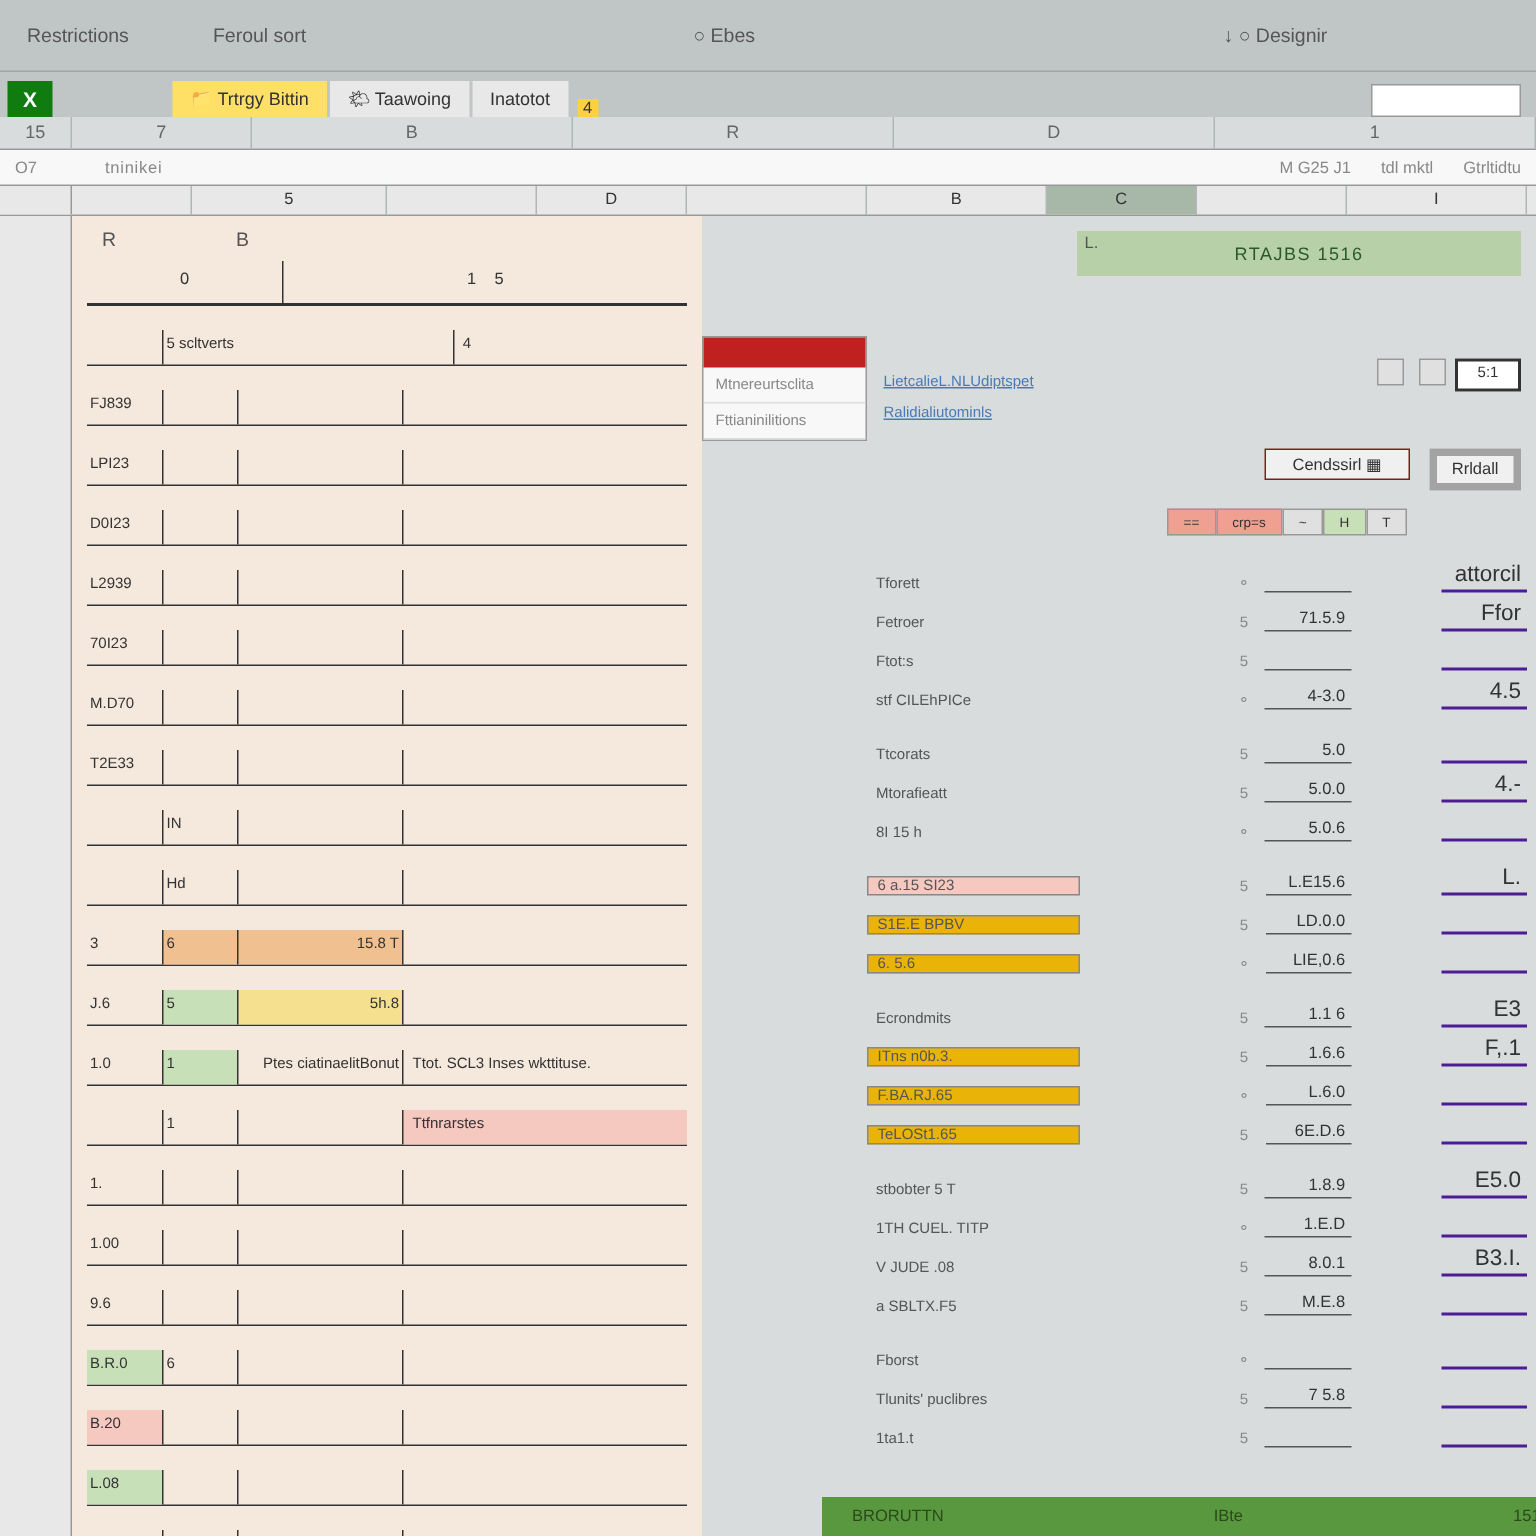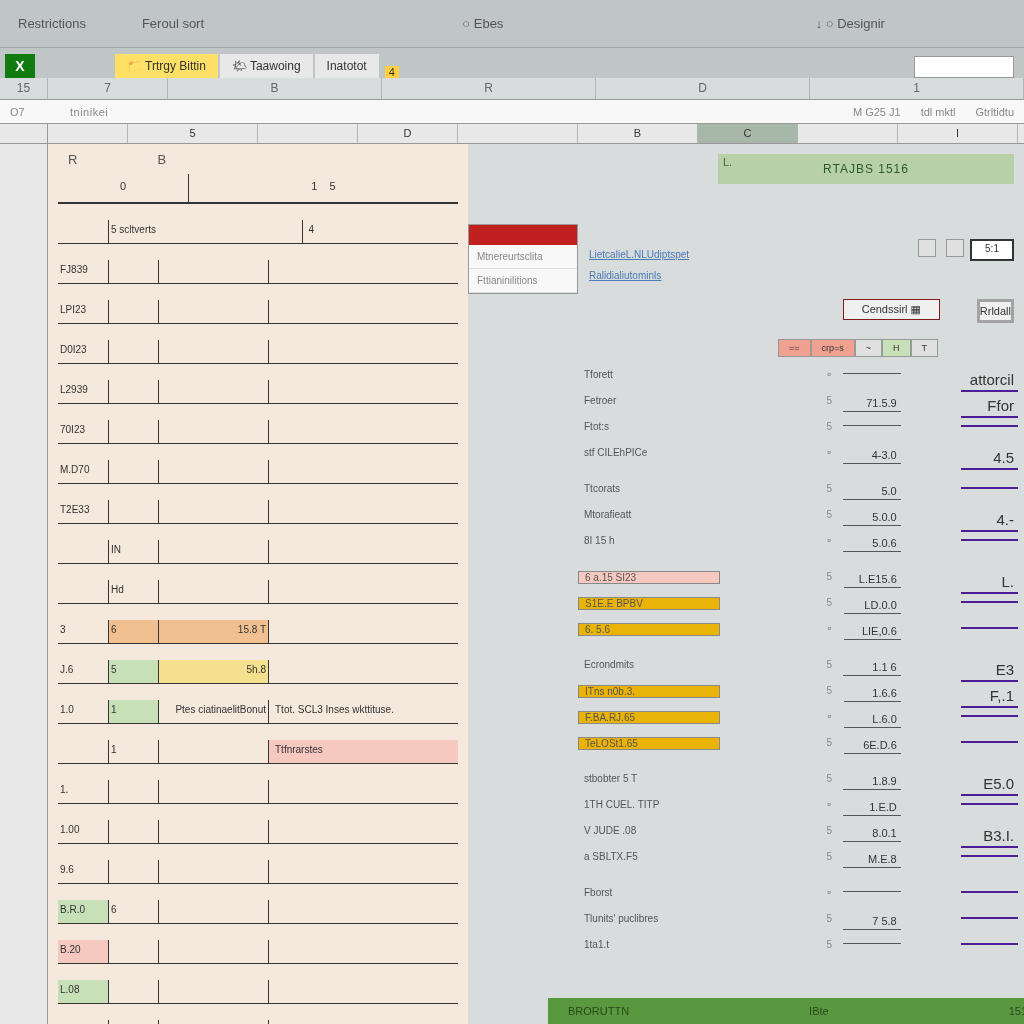--- a/index.html
+++ b/index.html
@@ -57,32 +57,32 @@
 .autocomplete-top { height: 20px; background: #c02020; }
 .autocomplete-item { padding: 6px 8px; font-size: 10px; color: #888; border-bottom: 1px solid #ddd; }
 
 .suggest-list { position: absolute; left: 115px; top: 100px; width: 210px; }
 .suggest-item { padding: 5px 6px; font-size: 10px; color: #4a7ab8; text-decoration: underline; cursor: pointer; }
 
 .side-buttons { position: absolute; right: 60px; top: 95px; display: flex; gap: 10px; align-items: center; }
 .side-icon { width: 18px; height: 18px; background: #e0e0e0; border: 1px solid #999; }
 
 .calendar-btn { position: absolute; right: 84px; top: 155px; padding: 3px 18px; font-size: 11px; border: 1px solid #7f1d1d; background: #f0f0f0; }
-.royal-btn { position: absolute; right: 10px; top: 155px; padding: 3px 0; font-size: 11px; border: 3px solid #a3a3a3; background: #f0f0f0; }
+.royal-btn { position: absolute; right: 10px; top: 155px; padding: 3px 10px; font-size: 11px; border: 5px solid #a3a3a3; background: #f0f0f0; }
 
 .mini-tabs { position: absolute; left: 310px; top: 195px; display: flex; }
 .mini-tab { padding: 3px 10px; font-size: 9px; border: 1px solid #999; }
 .mini-tab.t1 { background: #f0a090; }
 .mini-tab.t2 { background: #f0a090; }
 .mini-tab.t3 { background: #e0e0e0; }
 .mini-tab.t4 { background: #c8e0b8; }
 .mini-tab.t5 { background: #e0e0e0; }
 
 .data-table { position: absolute; left: 110px; top: 225px; width: 440px; }
-.dt-row { display: flex; height: 26px; align-items: flex-start; }
+.dt-row { display: flex; height: 26px; align-items: flex-end; }
 .dt-label { width: 150px; font-size: 10px; color: #555; padding-left: 6px; }
 .dt-spacer { width: 100px; }
 .dt-icon { width: 30px; text-align: center; font-size: 10px; color: #888; }
 .dt-val { width: 60px; text-align: right; font-size: 11px; color: #333; border-bottom: 1px solid #555; padding: 2px 4px; }
 .dt-val2 { width: 60px; margin-left: 60px; text-align: right; font-size: 15px; color: #333; border-bottom: 2px solid #4c1d95; padding: 2px 4px; }
 .dt-label.boxed { background: #eab308; border: 1px solid #888; }
 .dt-label.pink-box { background: #f5c8c0; border: 1px solid #888; }
 
 .scroll-box { position: absolute; right: 10px; top: 95px; width: 44px; height: 22px; border: 2px solid #333; background: #fff; text-align: center; font-size: 10px; padding-top: 2px; }
 

